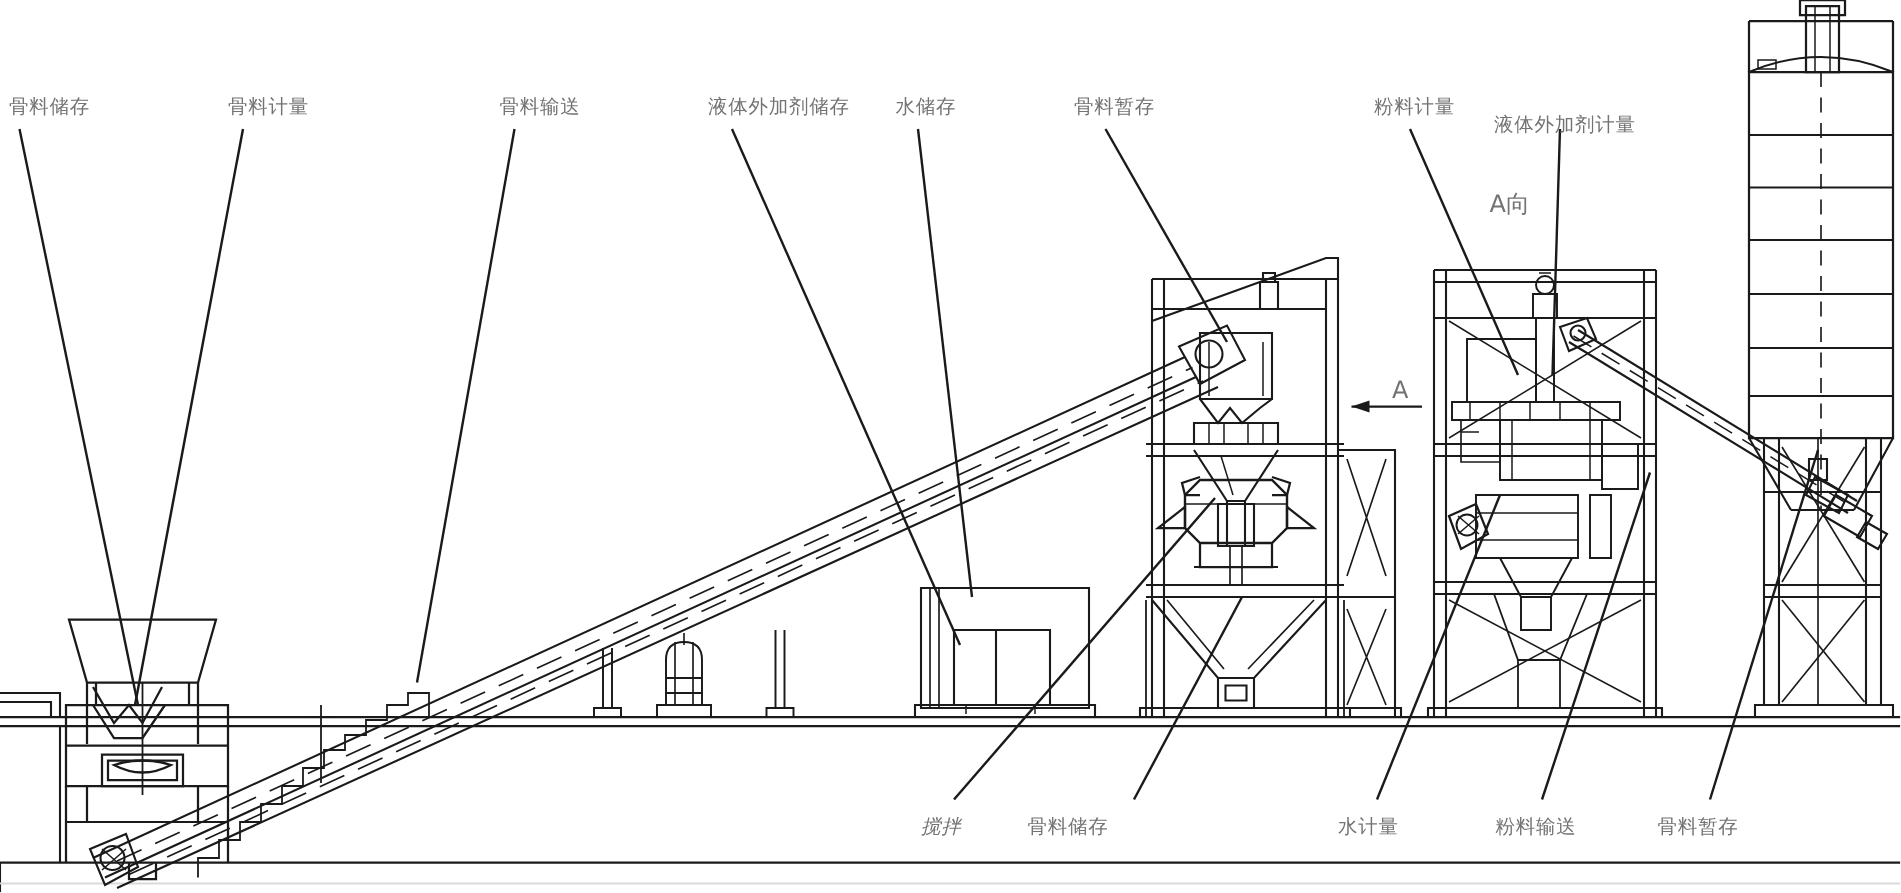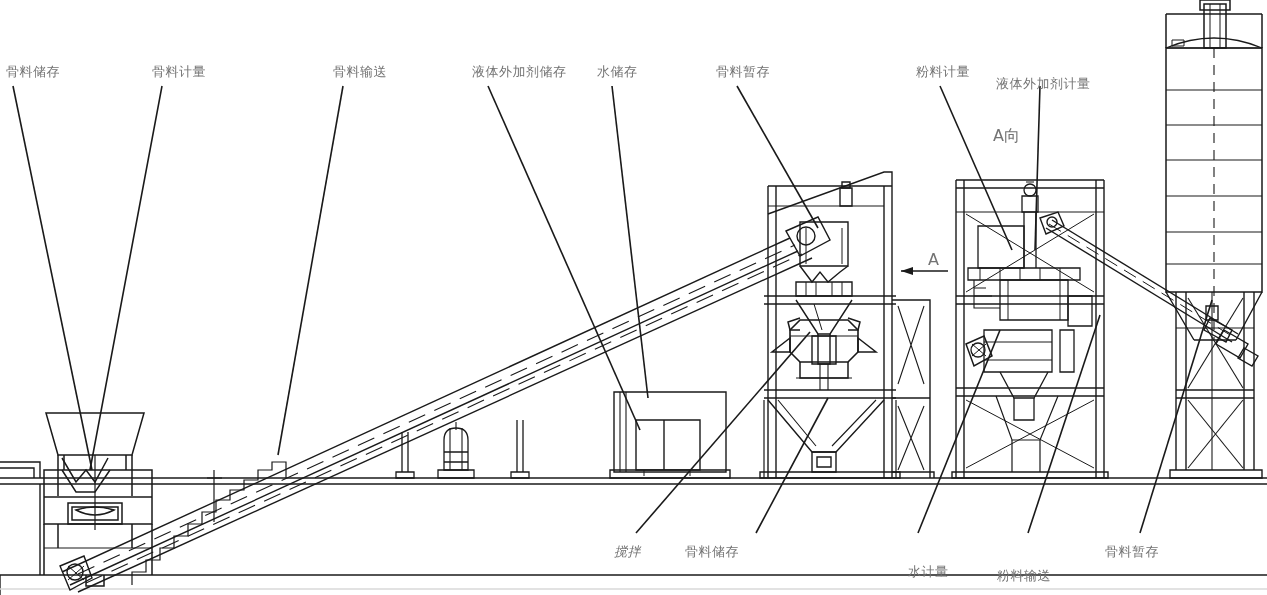--- a/index.html
+++ b/index.html
@@ -345,20 +345,20 @@
   <div class="lbl" style="left:152px;top:64px;">骨料计量</div>
   <div class="lbl" style="left:333px;top:64px;">骨料输送</div>
   <div class="lbl" style="left:472px;top:64px;">液体外加剂储存</div>
   <div class="lbl" style="left:597px;top:64px;">水储存</div>
   <div class="lbl" style="left:716px;top:64px;">骨料暂存</div>
   <div class="lbl" style="left:916px;top:64px;">粉料计量</div>
   <div class="lbl" style="left:996px;top:76px;">液体外加剂计量</div>
 
   <div class="lbl" style="left:614px; top:544px;font-style:italic;">搅拌</div>
   <div class="lbl" style="left:685px; top:544px;">骨料储存</div>
-  <div class="lbl" style="left:892px; top:564px;margin-left:16px;">水计量</div>
-  <div class="lbl" style="left:997px; top:544px;margin-top:24px;">粉料输送</div>
+  <div class="lbl" style="left:892px; top:544px;">水计量</div>
+  <div class="lbl" style="left:997px; top:544px;">粉料输送</div>
   <div class="lbl" style="left:1105px;top:544px;">骨料暂存</div>
 
   <div class="lbl mark" style="left:993px; top:128px;">A向</div>
   <div class="lbl mark" style="left:928px; top:252px;">A</div>
 
 </div>
 
 </body></html>

